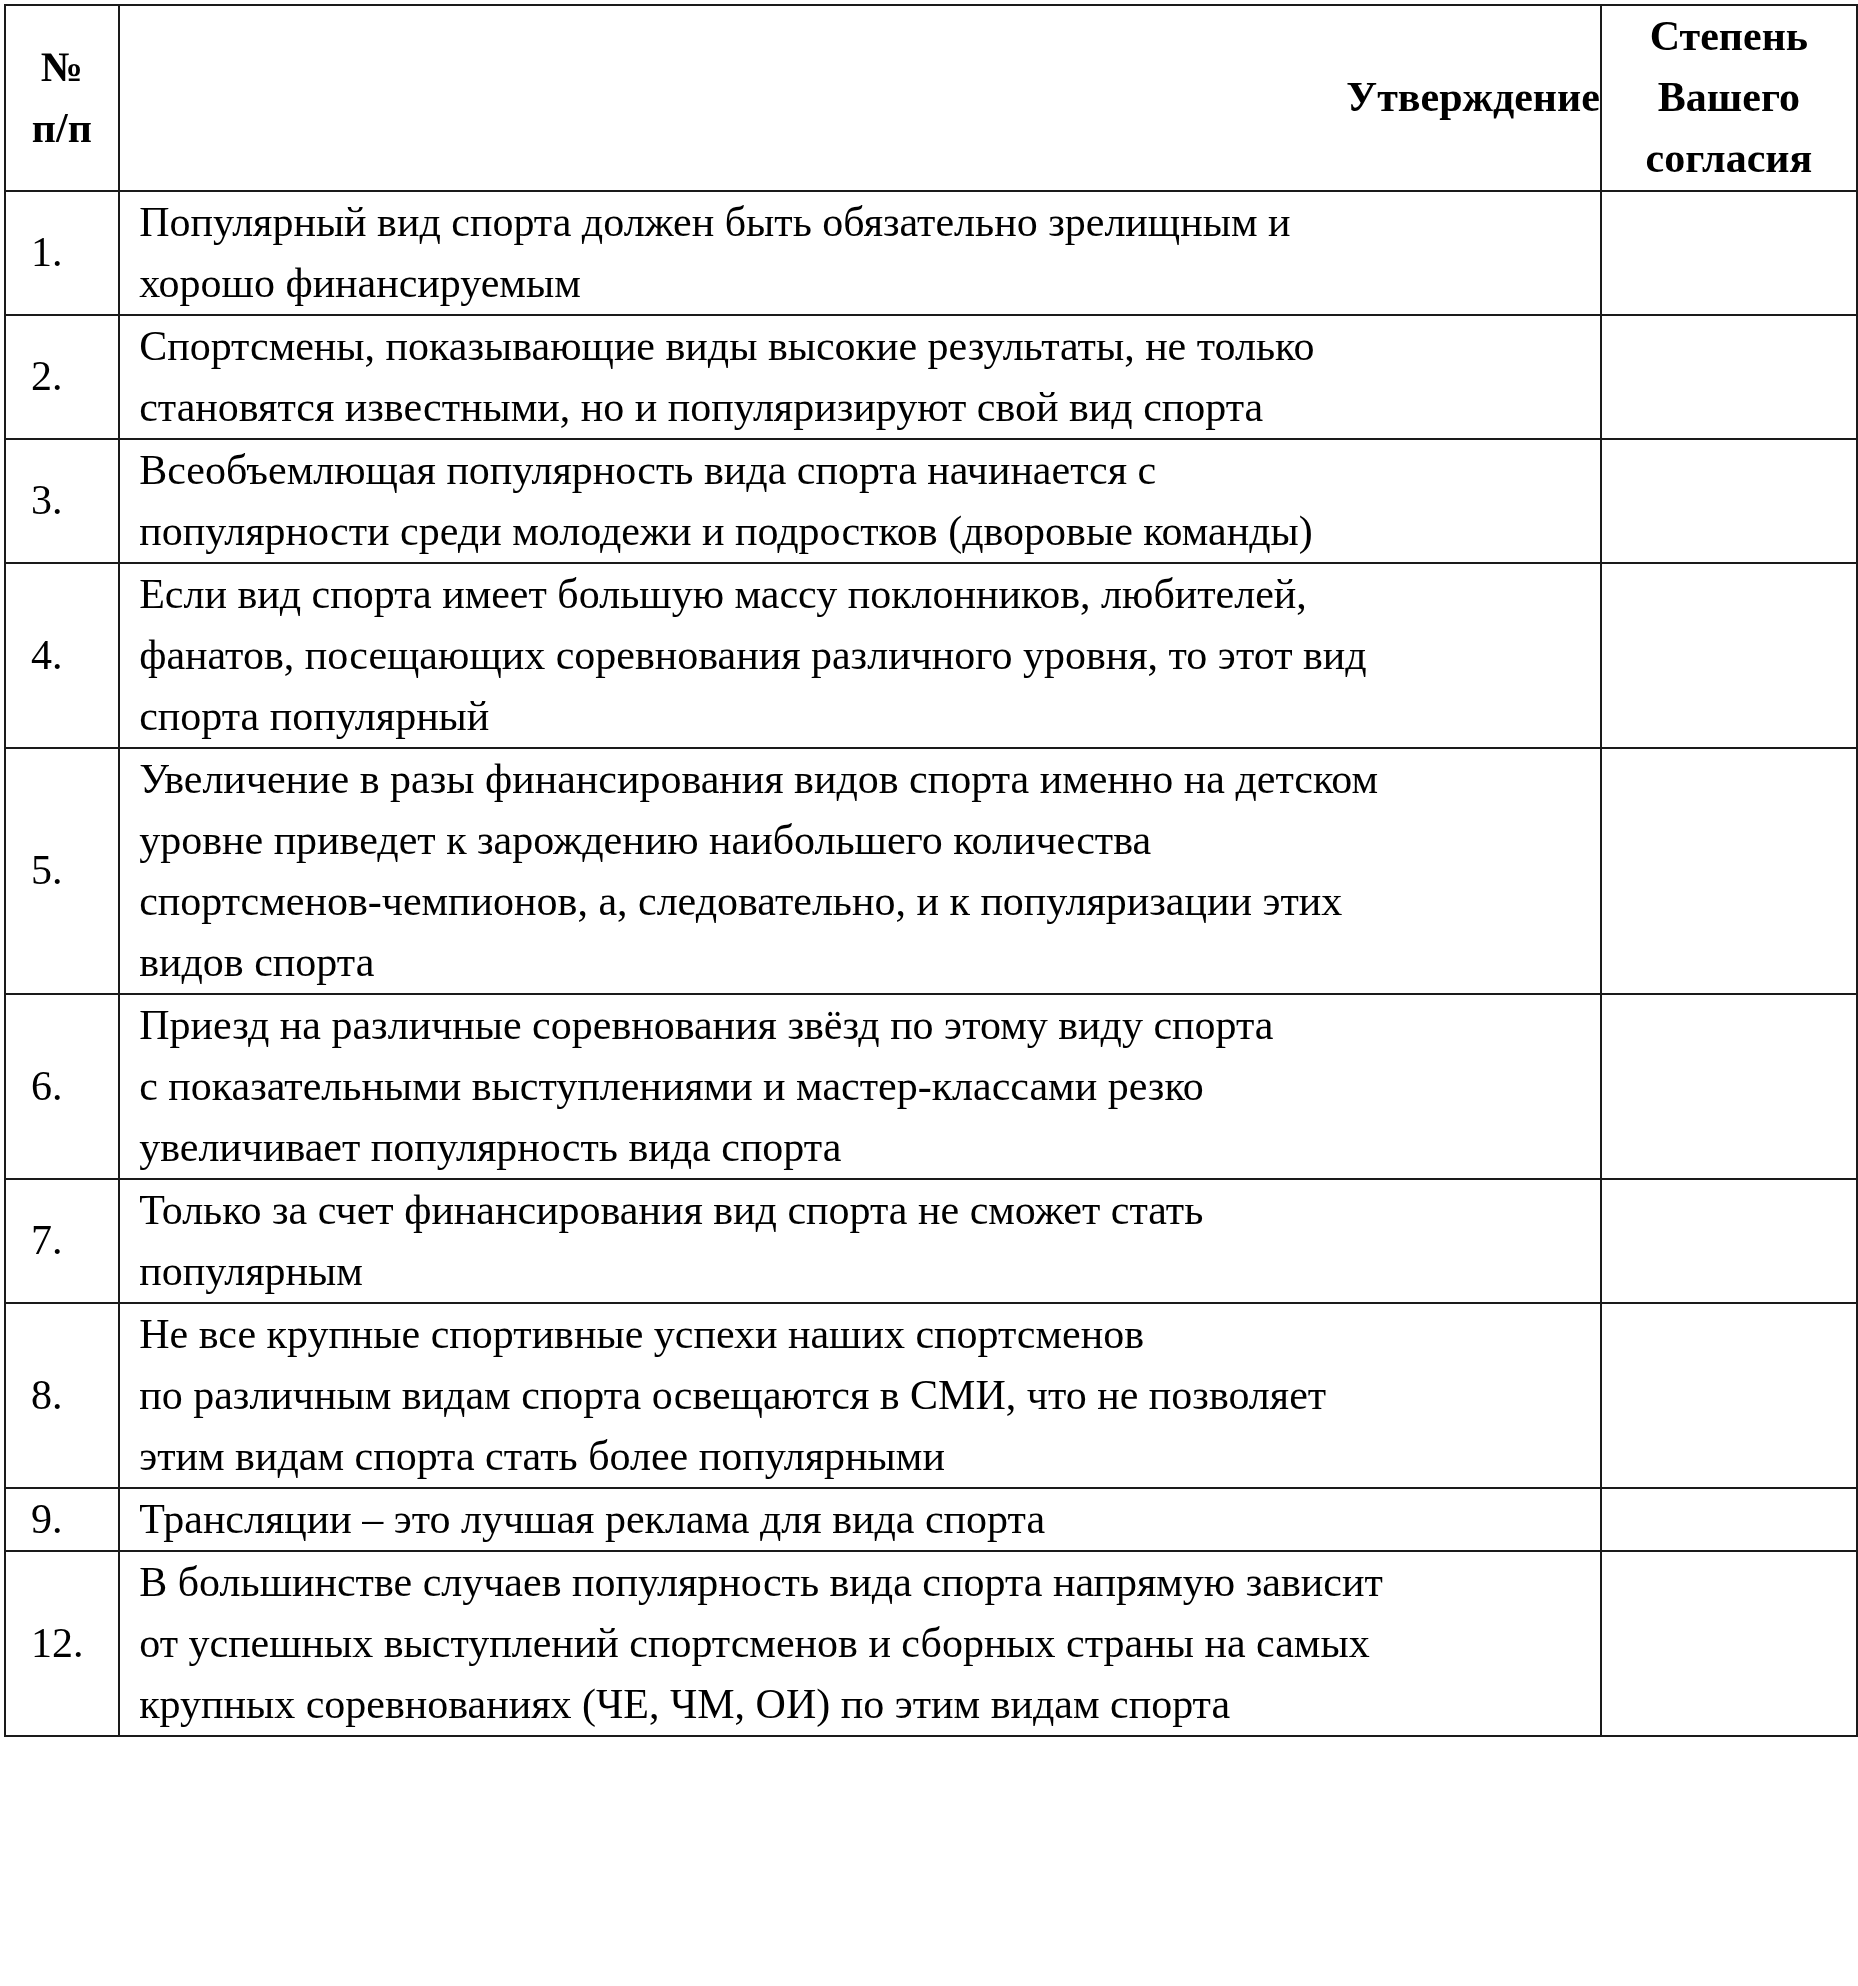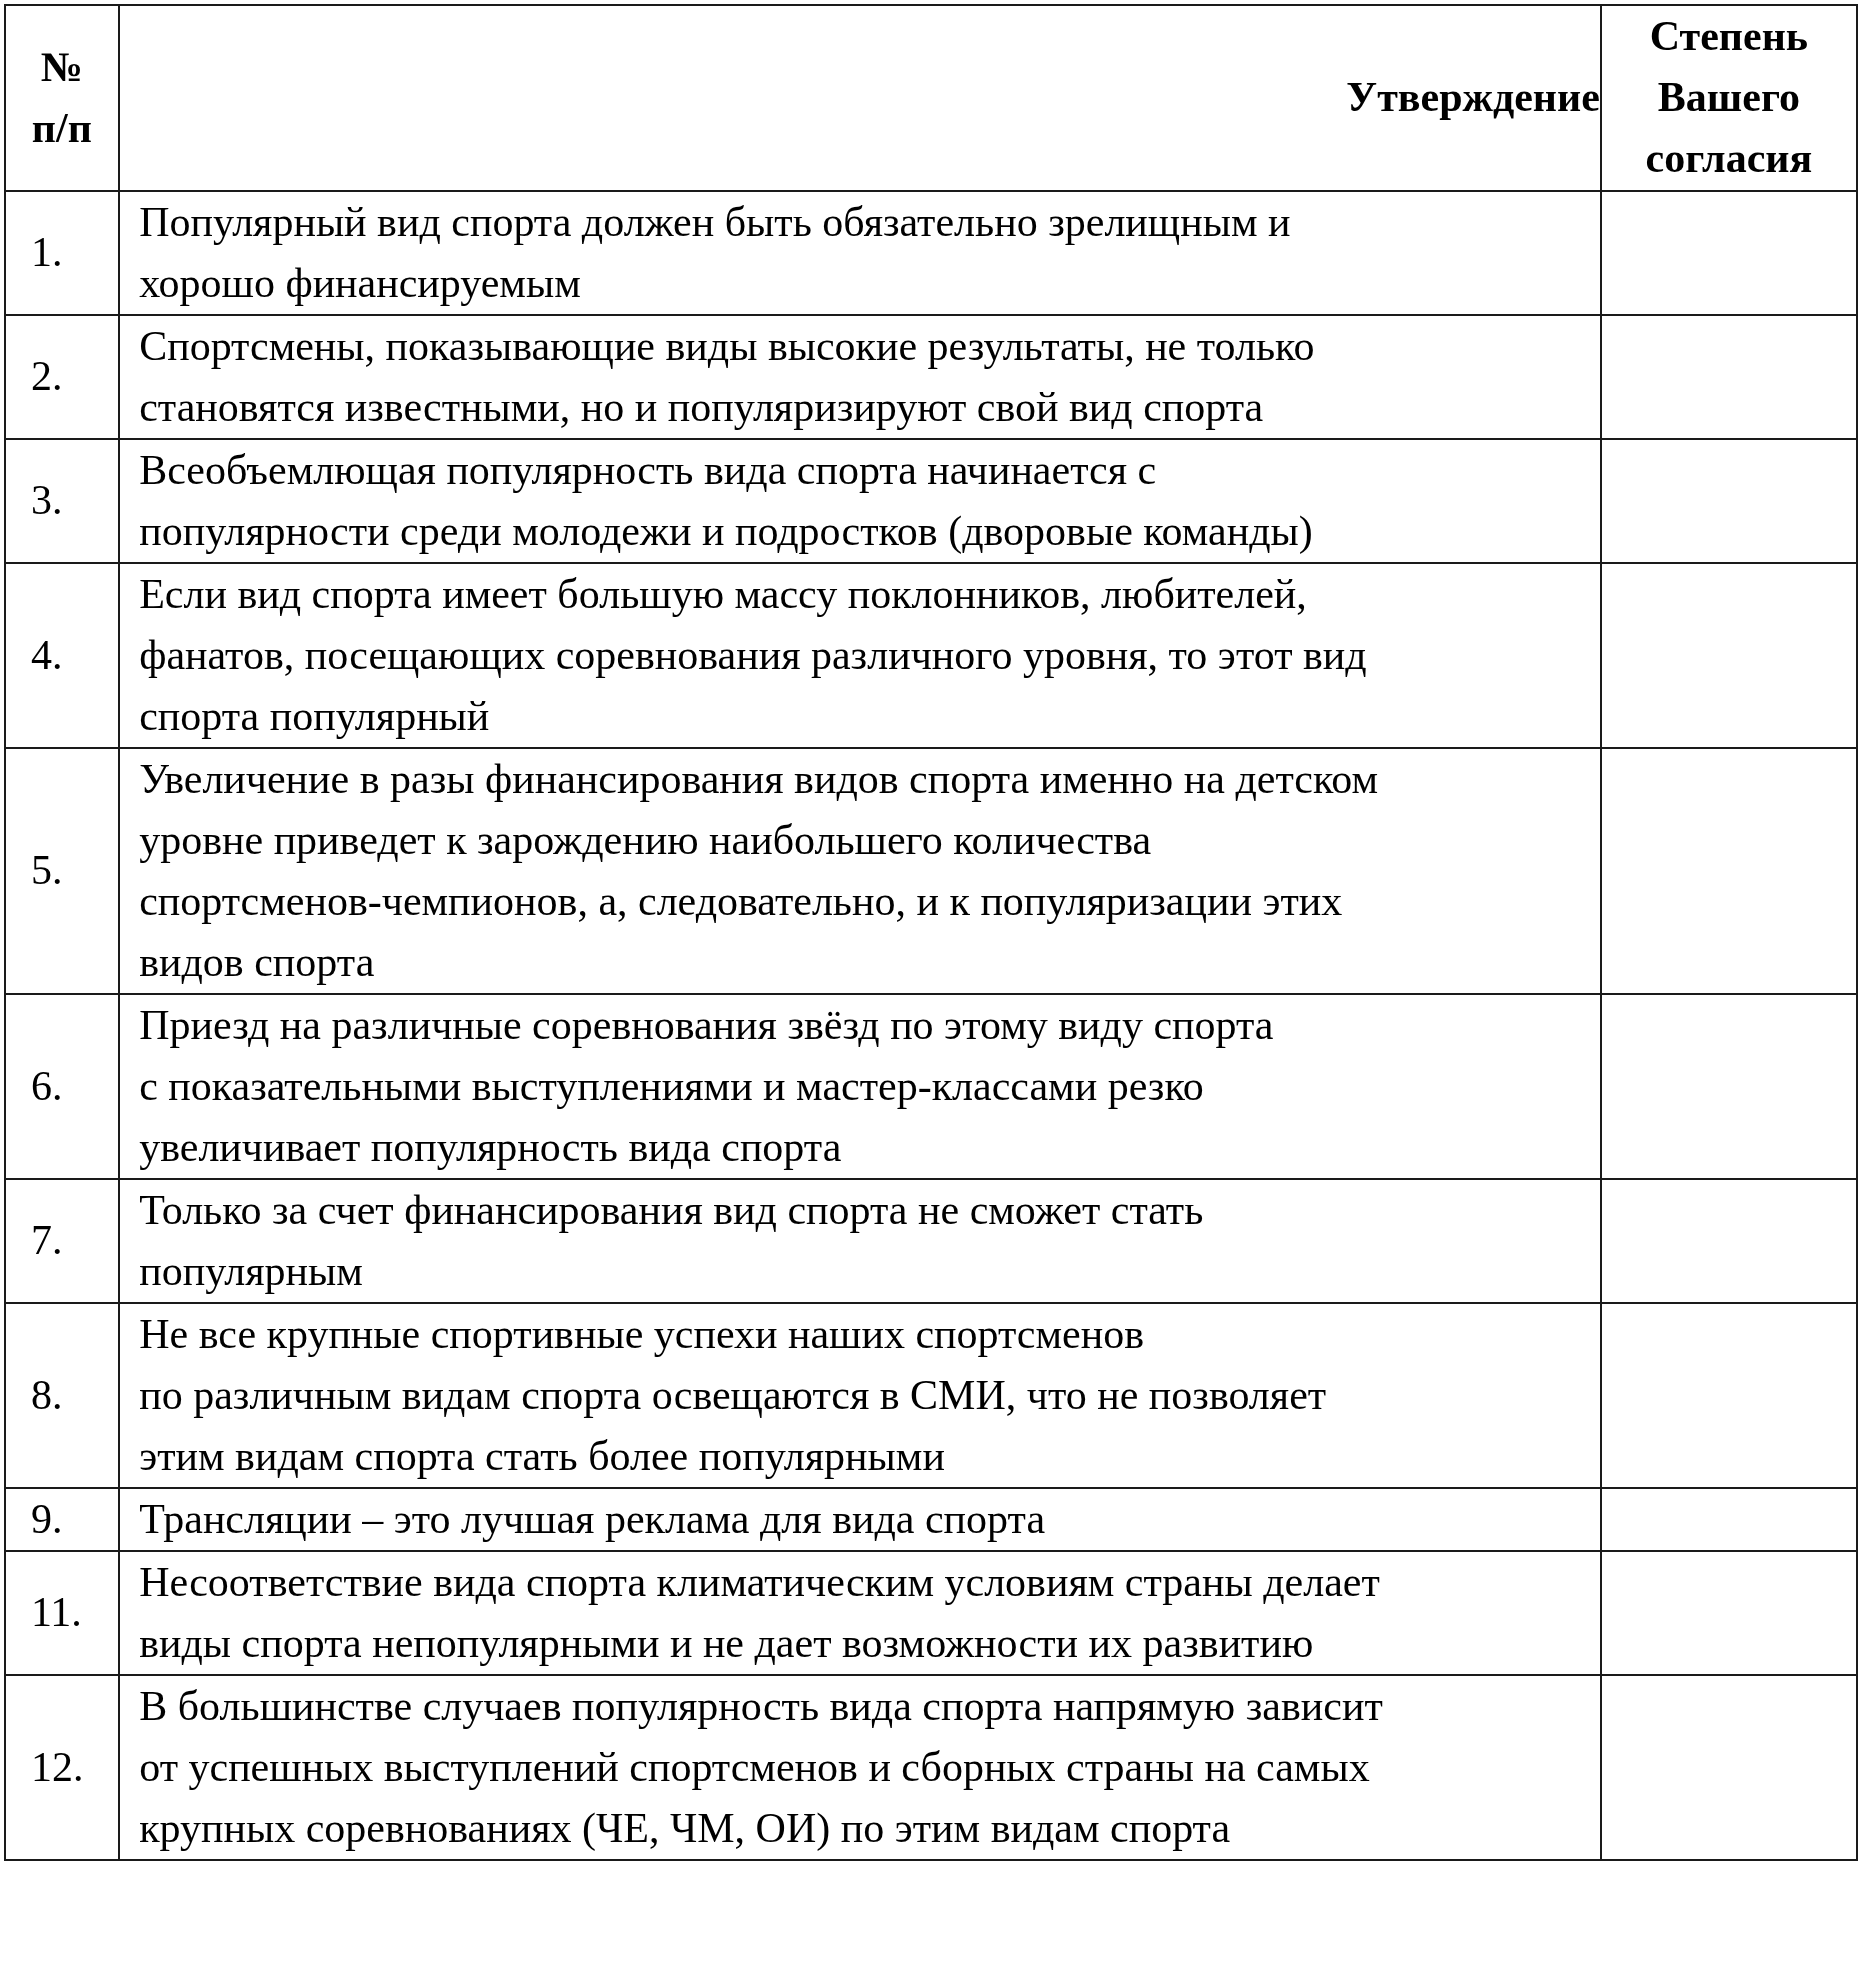--- a/index.html
+++ b/index.html
@@ -158,28 +158,20 @@
       </td>
       <td class="agree"></td>
     </tr>
     <tr style="height:62px">
       <td class="num">9.</td>
       <td class="stmt">
         <span class="stmt-line">Трансляции – это лучшая реклама для вида спорта</span>
       </td>
       <td class="agree"></td>
     </tr>
-    <tr style="height:124px">
-      <td class="num">11.</td>
-      <td class="stmt">
-        <span class="stmt-line">Несоответствие вида спорта климатическим условиям страны делает</span>
-        <span class="stmt-line">виды спорта непопулярными и не дает возможности их развитию</span>
-      </td>
-      <td class="agree"></td>
-    </tr>
     <tr style="height:185px">
       <td class="num">12.</td>
       <td class="stmt">
         <span class="stmt-line">В большинстве случаев популярность вида спорта напрямую зависит</span>
         <span class="stmt-line">от успешных выступлений спортсменов и сборных страны на самых</span>
         <span class="stmt-line">крупных соревнованиях (ЧЕ, ЧМ, ОИ) по этим видам спорта</span>
       </td>
       <td class="agree"></td>
     </tr>
   </tbody>

